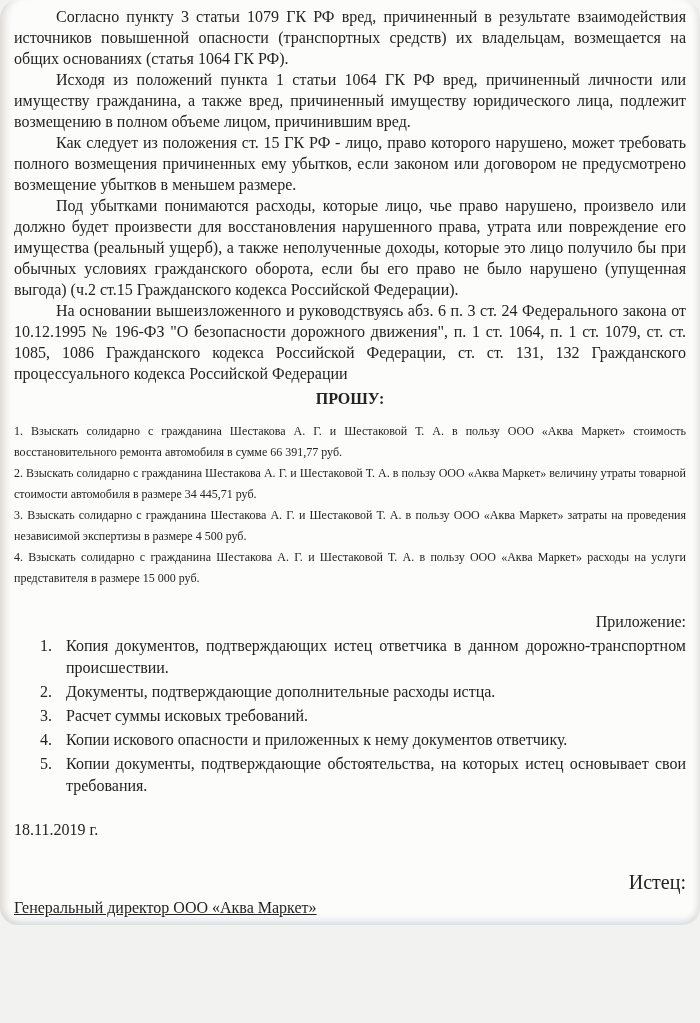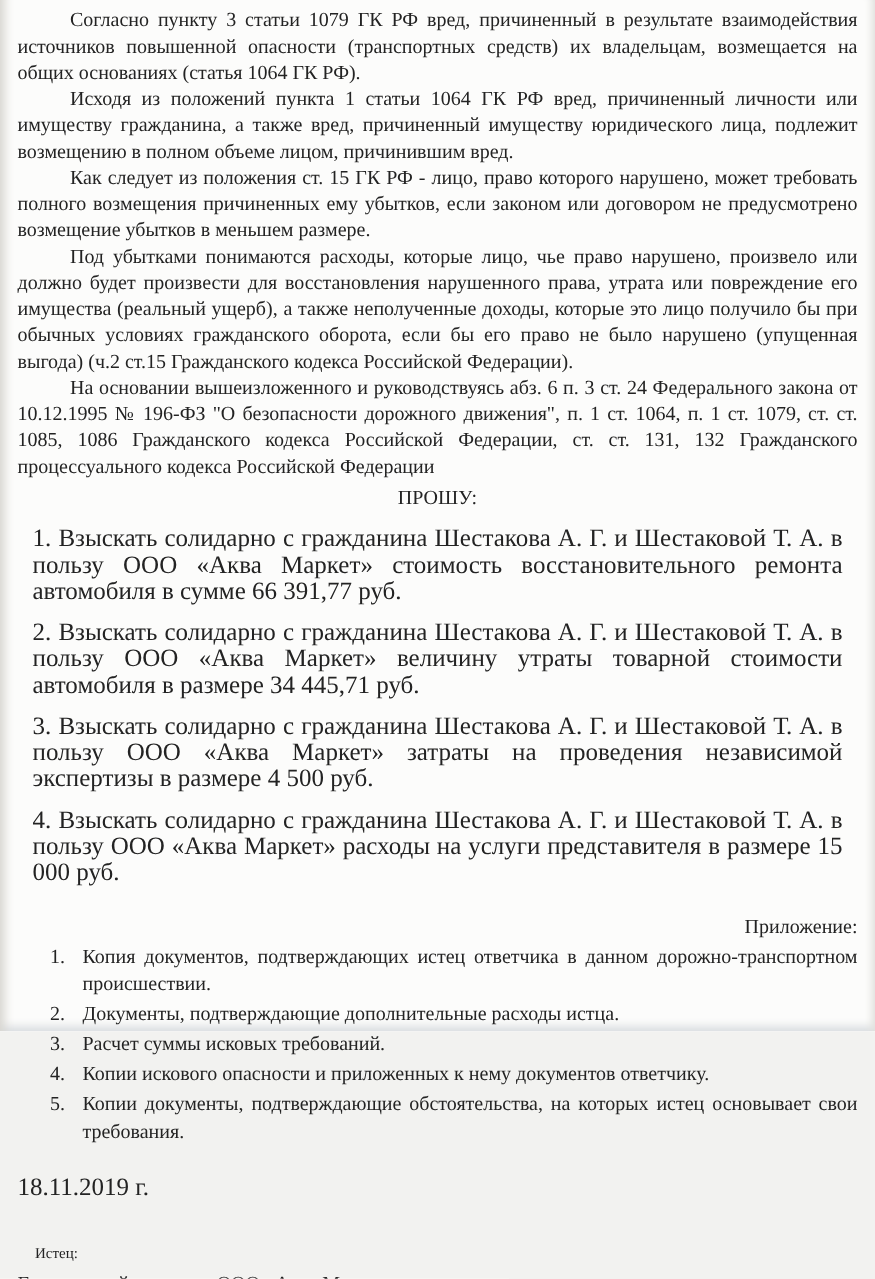--- a/index.html
+++ b/index.html
@@ -6,45 +6,47 @@
   body {
     width: 700px; height: 1023px;
     background: #f2f2f0;
     font-family: "Liberation Serif", "DejaVu Serif", serif;
     color: #232323;
     position: relative;
     overflow: hidden;
   }
   .page {
     position: absolute; left: 0; top: 0;
-    width: 700px; height: 825px;
+    width: 700px; height: 925px;
     box-sizing: border-box;
     padding: 6px 14px 0 14px;
     background: #fcfcfb;
     box-shadow:
       inset 12px 0 8px -8px #d9d7d2,
       inset -8px 0 6px -5px #e2e2df,
       inset 0 -9px 7px -5px #d9dde0;
+    border-radius: 18px;
   }
   .body-text p.para {
     margin: 0;
     font-size: 16px;
     line-height: 21px;
     text-align: justify;
     text-indent: 42px;
   }
   .heading {
     margin: 4px 0 12px 0;
     font-size: 16px;
     line-height: 21px;
     text-align: center;
+    font-weight: bold;
   }
   .claims p.claim {
-    margin: 12px;
-    font-size: 20px;
+    margin: 0;
+    font-size: 12px;
     line-height: 21px;
     text-align: justify;
     text-indent: 0;
   }
   .appendix-title {
     margin: 22px 0 2px 0;
     font-size: 16px;
     line-height: 22px;
     text-indent: 42px;
     text-align: right;
@@ -59,28 +61,29 @@
     flex: none;
     width: 26px;
     margin-left: 26px;
   }
   .appendix .app-text {
     flex: 1;
     text-align: justify;
   }
   .date {
     margin: 22px 0 0 0;
-    font-size: 20px;
+    font-size: 16px;
     line-height: 22px;
   }
   .plaintiff-label {
     margin: 30px 0 0 0;
     padding-left: 14px;
-    font-size: 12px;
+    font-size: 20px;
     line-height: 22px;
+    text-align: right;
   }
   .plaintiff-title {
     margin: 4px 0 0 0;
     font-size: 16px;
     line-height: 22px;
     text-decoration: underline;
   }
 </style>
 </head>
 <body>

